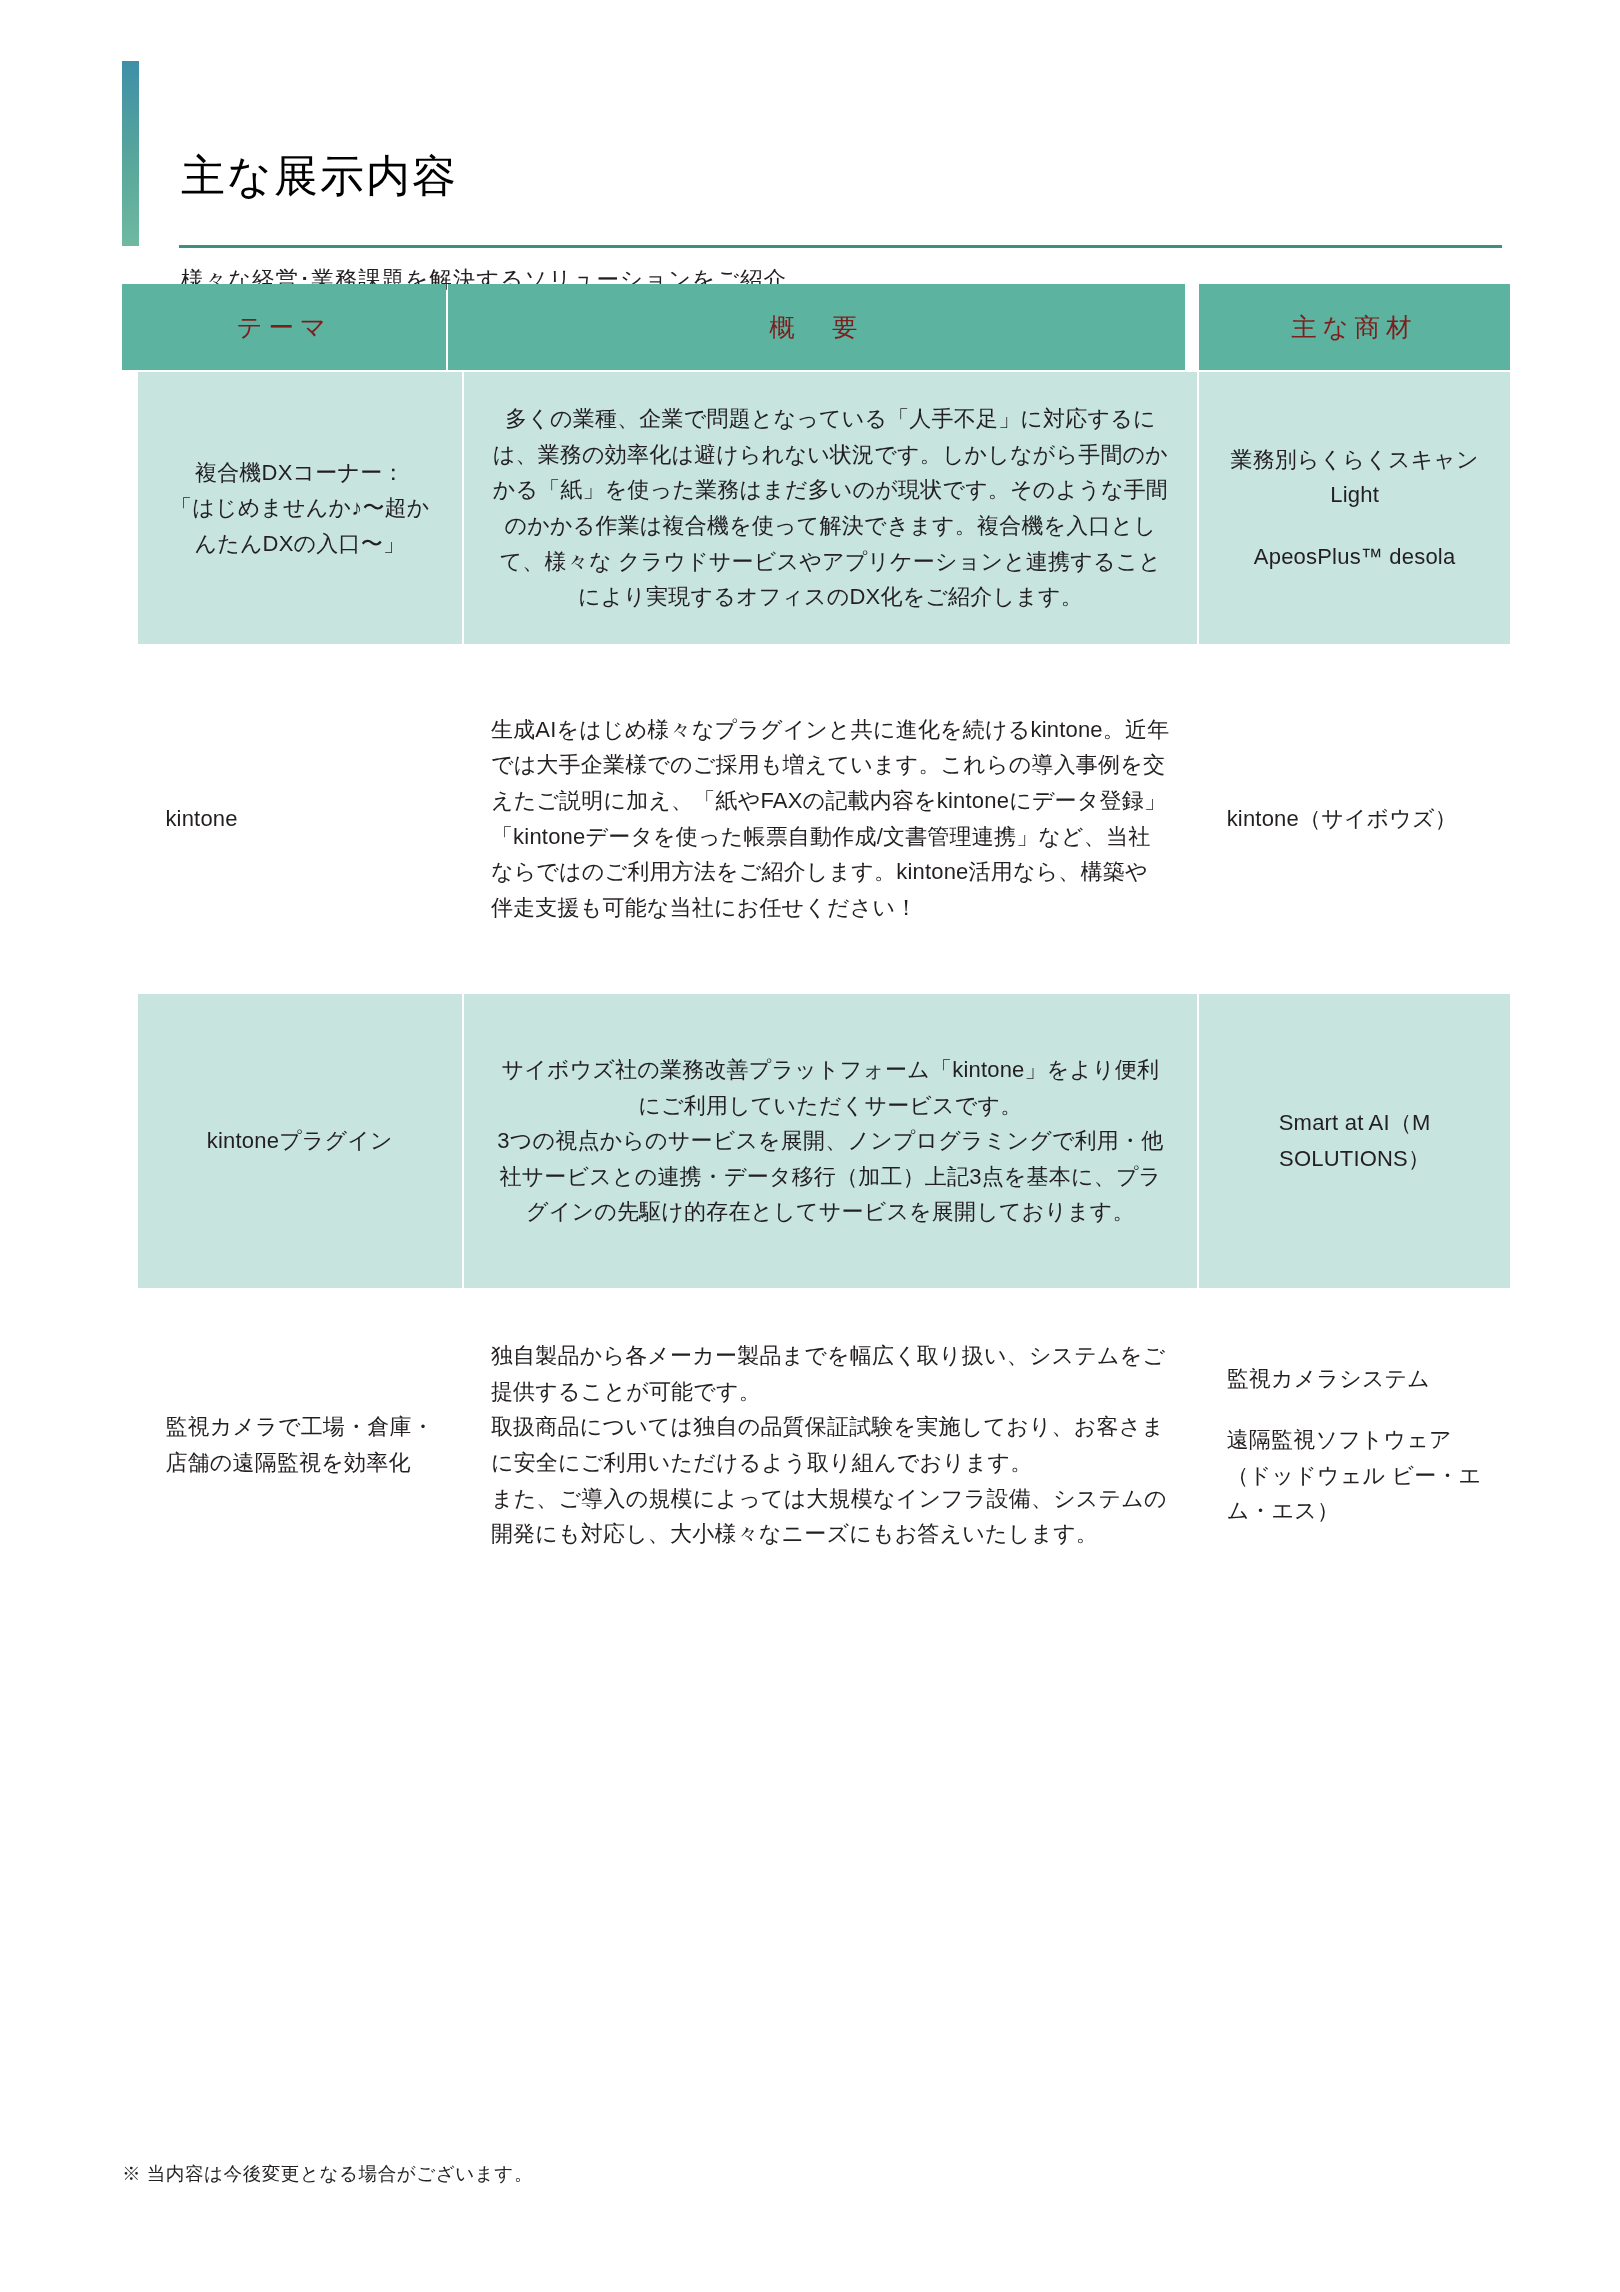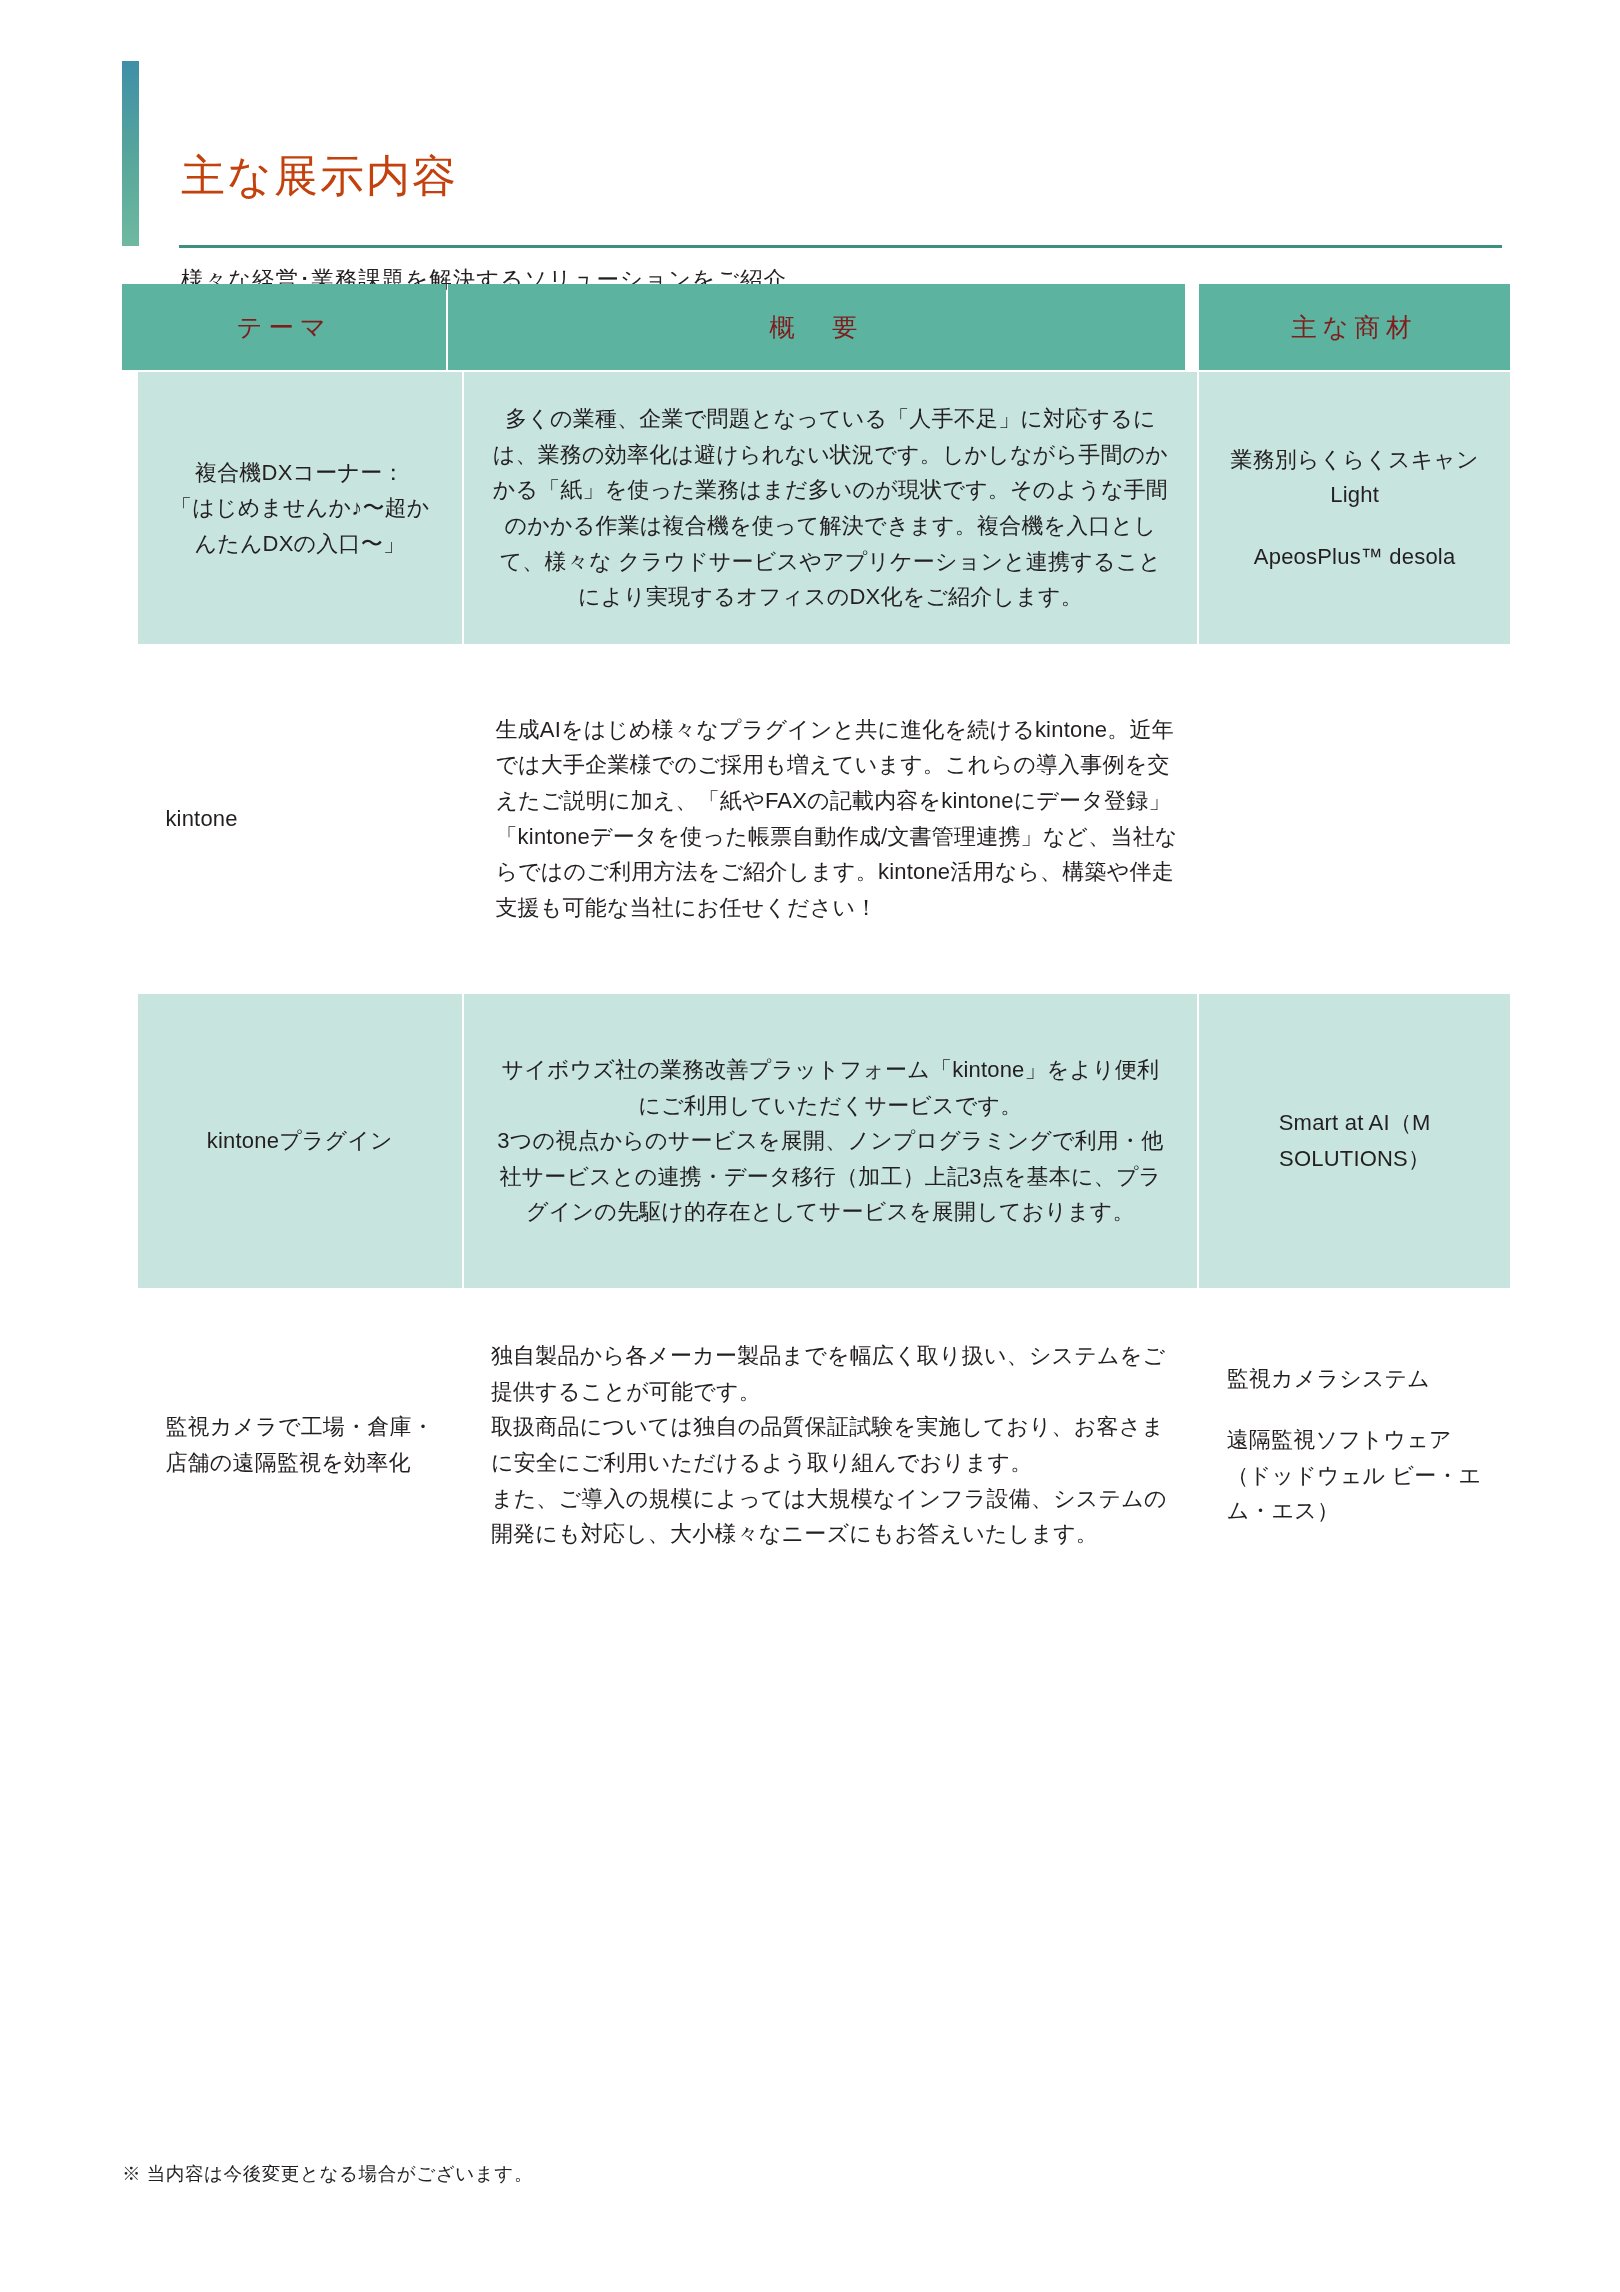--- a/index.html
+++ b/index.html
@@ -35,21 +35,21 @@
     width: 16.7px;
     height: 185px;
     background: linear-gradient(to bottom, #3f8fa8 0%, #59a79b 55%, #6fb9a1 100%);
   }
   .header-title {
     position: absolute;
     left: 59px;
     top: 93px;
     font-size: 44px;
     letter-spacing: 2px;
-    color: #c2410c;
+    color: #000000;
     font-weight: 400;
     line-height: 1;
   }
   .header-rule {
     position: absolute;
     left: 57px;
     top: 184px;
     width: 1323px;
     height: 2.9px;
     background: #3f8f7f;
@@ -185,20 +185,25 @@
 
     <div class="r1gap"></div>
 
     <div class="row body-row plain r2">
       <div class="cell col-theme">
         <div class="cell-inner" style="white-space:pre-line">kintone</div>
       </div>
       <div class="cell col-summary">
         <div class="cell-inner">生成AIをはじめ様々なプラグインと共に進化を続けるkintone。近年では大手企業様でのご採用も増えています。これらの導入事例を交えたご説明に加え、「紙やFAXの記載内容をkintoneにデータ登録」「kintoneデータを使った帳票自動作成/文書管理連携」など、当社ならではのご利用方法をご紹介します。kintone活用なら、構築や伴走支援も可能な当社にお任せください！</div>
       </div>
+      <div class="cell col-goods">
+        <div class="cell-inner">
+          <p>kintone（サイボウズ）</p>
+        </div>
+      </div>
     </div>
 
     <div class="r2gap"></div>
 
     <div class="row body-row shade r3">
       <div class="cell col-theme">
         <div class="cell-inner" style="white-space:pre-line">kintoneプラグイン</div>
       </div>
       <div class="cell col-summary">
         <div class="cell-inner" style="white-space:pre-line">サイボウズ社の業務改善プラットフォーム「kintone」をより便利にご利用していただくサービスです。

